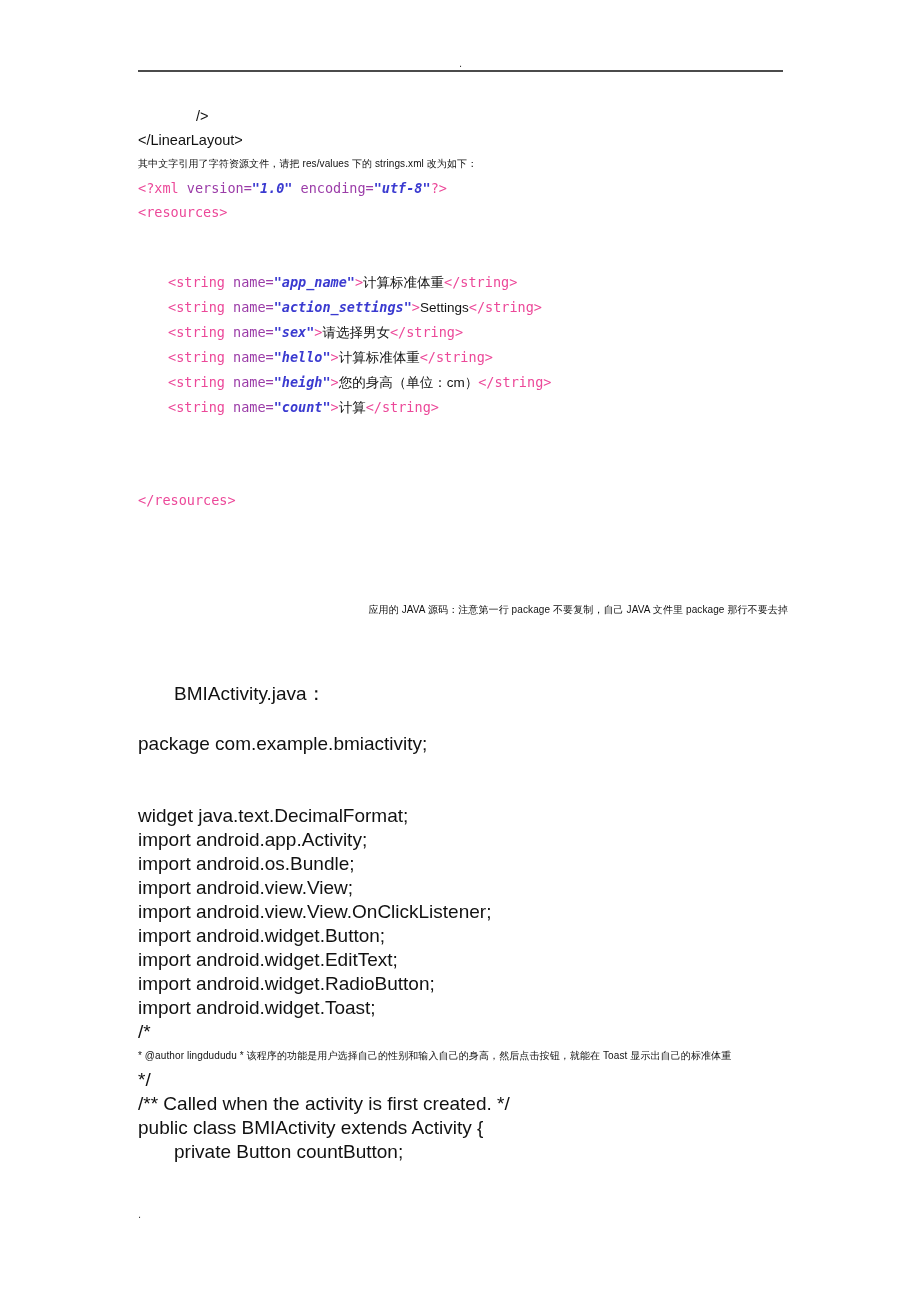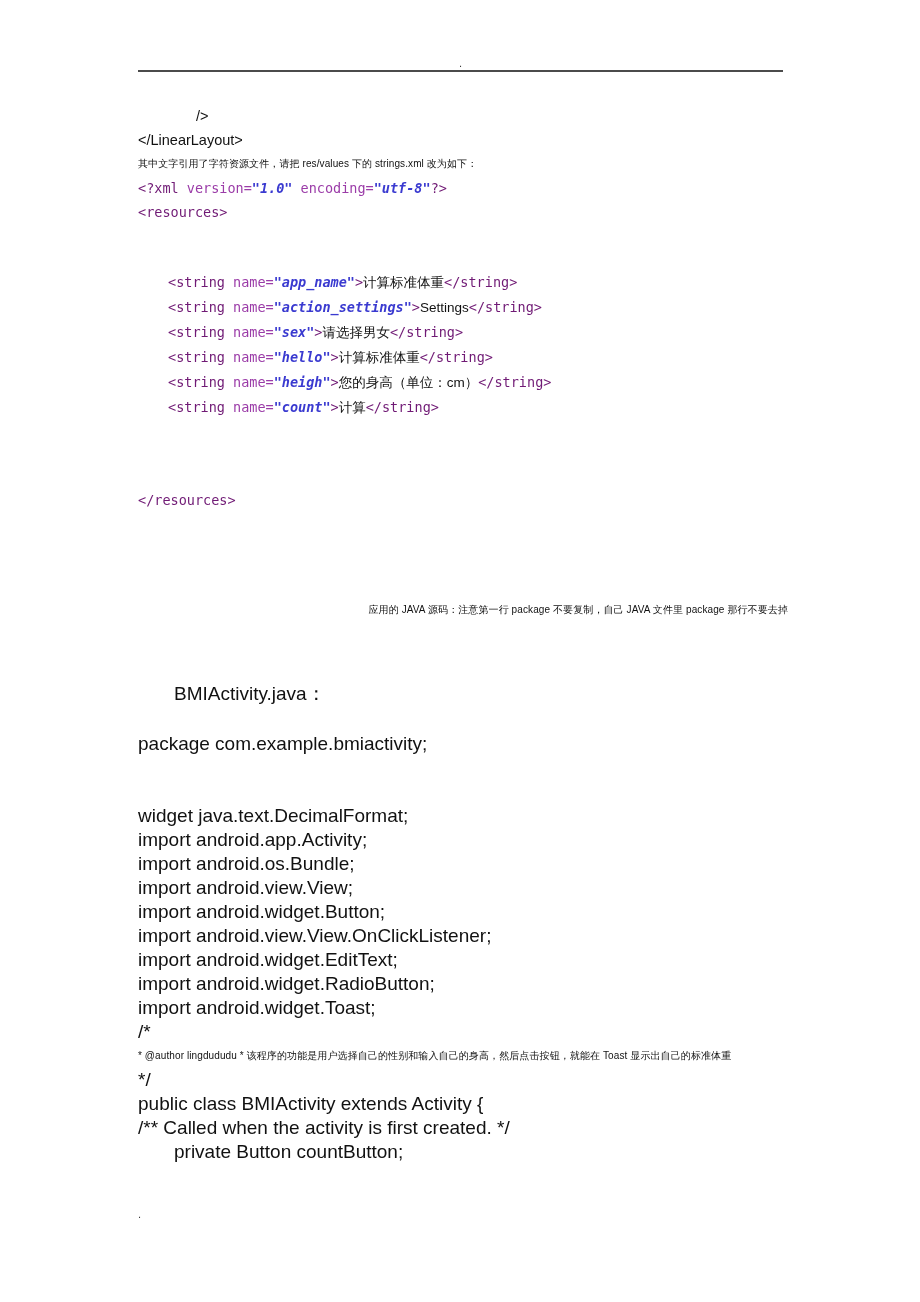--- a/index.html
+++ b/index.html
@@ -80,21 +80,21 @@
   .code {
     font-family: "DejaVu Sans Mono", "Liberation Mono", monospace;
     font-size: 13.5px;
     line-height: 24px;
     white-space: pre;
   }
   .code.indent {
     padding-left: 30px;
   }
 
-  .tk-tag   { color: #701a75; margin-top: 34px; }
+  .tk-tag   { color: #ec4899; margin-top: 34px; }
   .tk-attr  { color: #9b3ca8; }
   .tk-val   { color: #3a3ad0; font-style: italic; font-weight: bold; }
   .tk-text  { color: #111111; font-family: "Liberation Sans", sans-serif; }
   .spacer-md { height: 26px; }
   .spacer-lg { height: 46px; }
   .spacer-xl { height: 56px; }
 
   .indent-1 { padding-left: 58px; }
   .indent-3 { padding-left: 8px; text-align: right; }
   .indent-4 { padding-left: 36px; }
@@ -160,32 +160,32 @@
 
     <div class="java-line">package com.example.bmiactivity;</div>
 
     <div class="spacer-lg"></div>
     <div style="height:2px"></div>
 
     <div class="java-line">widget java.text.DecimalFormat;</div>
     <div class="java-line">import android.app.Activity;</div>
     <div class="java-line">import android.os.Bundle;</div>
     <div class="java-line">import android.view.View;</div>
+    <div class="java-line">import android.view.View.OnClickListener;</div>
     <div class="java-line">import android.widget.Button;</div>
-    <div class="java-line">import android.view.View.OnClickListener;</div>
     <div class="java-line">import android.widget.EditText;</div>
     <div class="java-line">import android.widget.RadioButton;</div>
     <div class="java-line">import android.widget.Toast;</div>
 
     <div class="java-line">/*</div>
     <div class="body-cn">* @author lingdududu *  该程序的功能是用户选择自己的性别和输入自己的身高，然后点击按钮，就能在 Toast 显示出自己的标准体重</div>
     <div class="java-line">*/</div>
 
+    <div class="java-line">/** Called when the activity is first created. */</div>
     <div class="java-line">public class BMIActivity extends Activity {</div>
-    <div class="java-line">/** Called when the activity is first created. */</div>
     <div class="java-line indent-4">private Button countButton;</div>
 
   </div>
 
   <div class="footer">
     <span>.</span>
   </div>
 
 </div>
 

